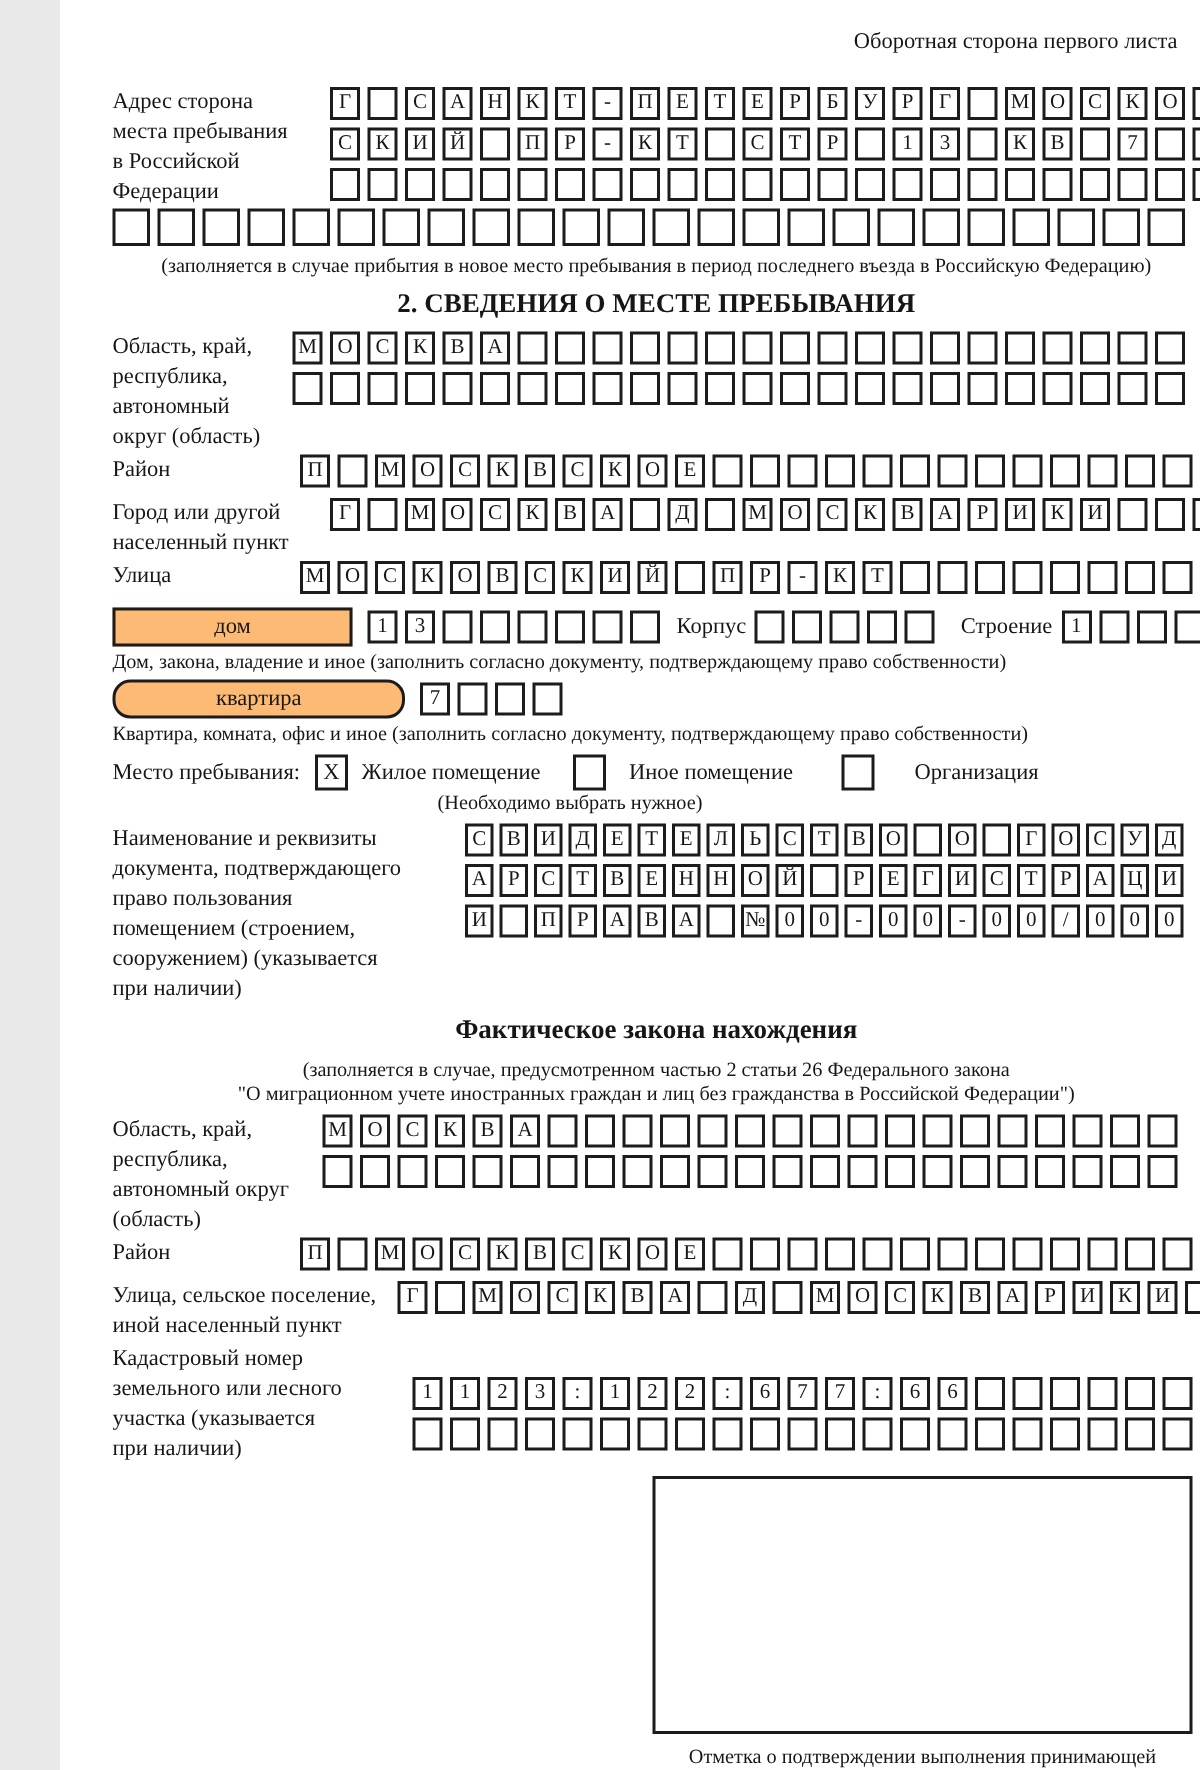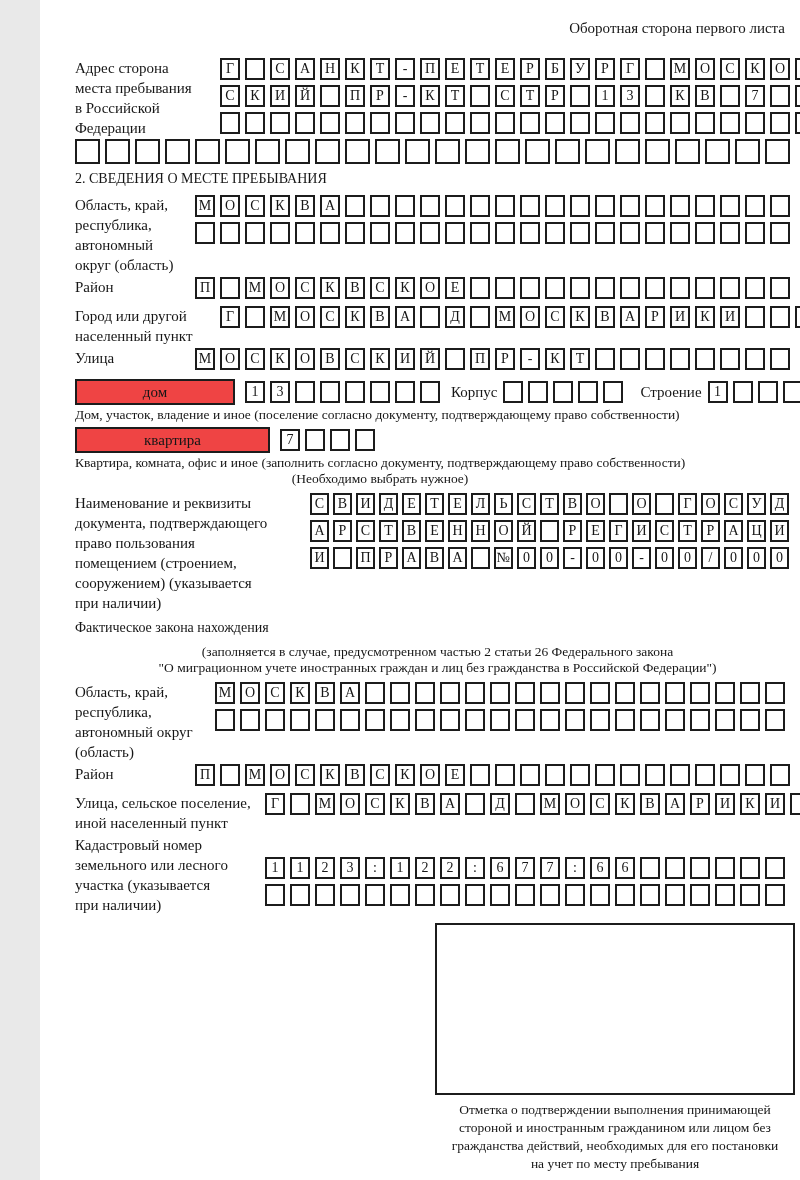--- a/index.html
+++ b/index.html
@@ -22,29 +22,29 @@
     flex: none; width: 20px; height: 22px; border: 2px solid #1c1c1c;
     margin-right: 5px; text-align: center; font-size: 14px; line-height: 18px;
     background: #fff; overflow: hidden;
   }
   .wide .cell { width: 25px; height: 25px; line-height: 21px; }
   .sm .cell { width: 19px; margin-right: 4px; }
   .cb .cell { width: 22px; height: 24px; line-height: 20px; font-size: 15px; }
 
   .note { font-size: 13.5px; }
   .note-center { font-size: 13.5px; text-align: center; }
-  .sec-title { text-align: left; font-weight: normal; font-size: 14px; margin: 7px 0 8px 0; }
+  .sec-title { text-align: center; font-weight: bold; font-size: 18px; margin: 7px 0 8px 0; }
 
   .widebox {
     flex: none; border: 2px solid #1c1c1c; height: 26px; text-align: center;
-    font-size: 15px; line-height: 22px; background: #ef4444;
+    font-size: 15px; line-height: 22px; background: #fdba74;
   }
   .inline-lbl { font-size: 15px; line-height: 26px; flex: none; }
 
-  .mt2 { margin-top: 2px; } .mt4 { margin-top: 4px; } .mt6 { margin-top: 6px; }
+  .mt2 { margin-top: 2px; justify-content: space-between; } .mt4 { margin-top: 4px; } .mt6 { margin-top: 6px; }
 
   .choice-row { display: flex; align-items: center; margin-top: 6px; }
   .choice-row .lbl-inline { font-size: 15px; flex: none; }
   .choice-row .cells { margin-bottom: 0; }
 
   .stamp-box {
     margin-left: 360px; margin-top: 8px; width: 360px; height: 172px;
     border: 2px solid #1c1c1c; background: #fff;
   }
   .stamp-caption {
@@ -164,20 +164,21 @@
       <span class="cell"></span>
       <span class="cell"></span>
       <span class="cell"></span>
       <span class="cell"></span>
       <span class="cell"></span>
       <span class="cell"></span>
       <span class="cell"></span>
       <span class="cell"></span>
       <span class="cell"></span>
     </div>
+  <div class="note-center">(заполняется в случае прибытия в новое место пребывания в период последнего въезда в Российскую Федерацию)</div>
 
   <div class="sec-title">2. СВЕДЕНИЯ О МЕСТЕ ПРЕБЫВАНИЯ</div>
 
   <div class="row">
     <div class="lbl w120">Область, край,
 республика,
 автономный
 округ (область)</div>
     <div class="cellrows">
       <div class="cells">
@@ -347,33 +348,48 @@
         <span class="cell"></span>
       </div>
     <div class="inline-lbl" style="margin:0 6px 0 12px;">Строение</div>
     <div class="cells" style="margin:0;">
         <span class="cell">1</span>
         <span class="cell"></span>
         <span class="cell"></span>
         <span class="cell"></span>
       </div>
   </div>
-  <div class="note mt2">Дом, участок, владение и иное (поселение согласно документу, подтверждающему право собственности)</div>
+  <div class="note mt2">Дом, закона, владение и иное (заполнить согласно документу, подтверждающему право собственности)</div>
 
   <div class="row mt4" style="align-items:center;">
-    <div class="widebox" style="width:195px;">квартира</div>
+    <div class="widebox" style="width:195px;border-radius:12px;">квартира</div>
     <div class="cells" style="margin:0 0 0 10px;">
         <span class="cell">7</span>
         <span class="cell"></span>
         <span class="cell"></span>
         <span class="cell"></span>
       </div>
   </div>
   <div class="note mt2">Квартира, комната, офис и иное (заполнить согласно документу, подтверждающему право собственности)</div>
 
+  <div class="choice-row">
+    <div class="lbl-inline">Место пребывания:</div>
+    <div class="cells cb" style="margin-left:10px;">
+        <span class="cell">X</span>
+      </div>
+    <div class="lbl-inline" style="margin-left:4px;">Жилое помещение</div>
+    <div class="cells cb" style="margin-left:22px;">
+        <span class="cell"></span>
+      </div>
+    <div class="lbl-inline" style="margin-left:10px;">Иное помещение</div>
+    <div class="cells cb" style="margin-left:32px;">
+        <span class="cell"></span>
+      </div>
+    <div class="lbl-inline" style="margin-left:22px;">Организация</div>
+  </div>
   <div class="note-center" style="width:380px;margin-left:115px;">(Необходимо выбрать нужное)</div>
 
   <div class="row mt6">
     <div class="lbl w235">Наименование и реквизиты
 документа, подтверждающего
 право пользования
 помещением (строением,
 сооружением) (указывается
 при наличии)</div>
     <div class="cellrows">

